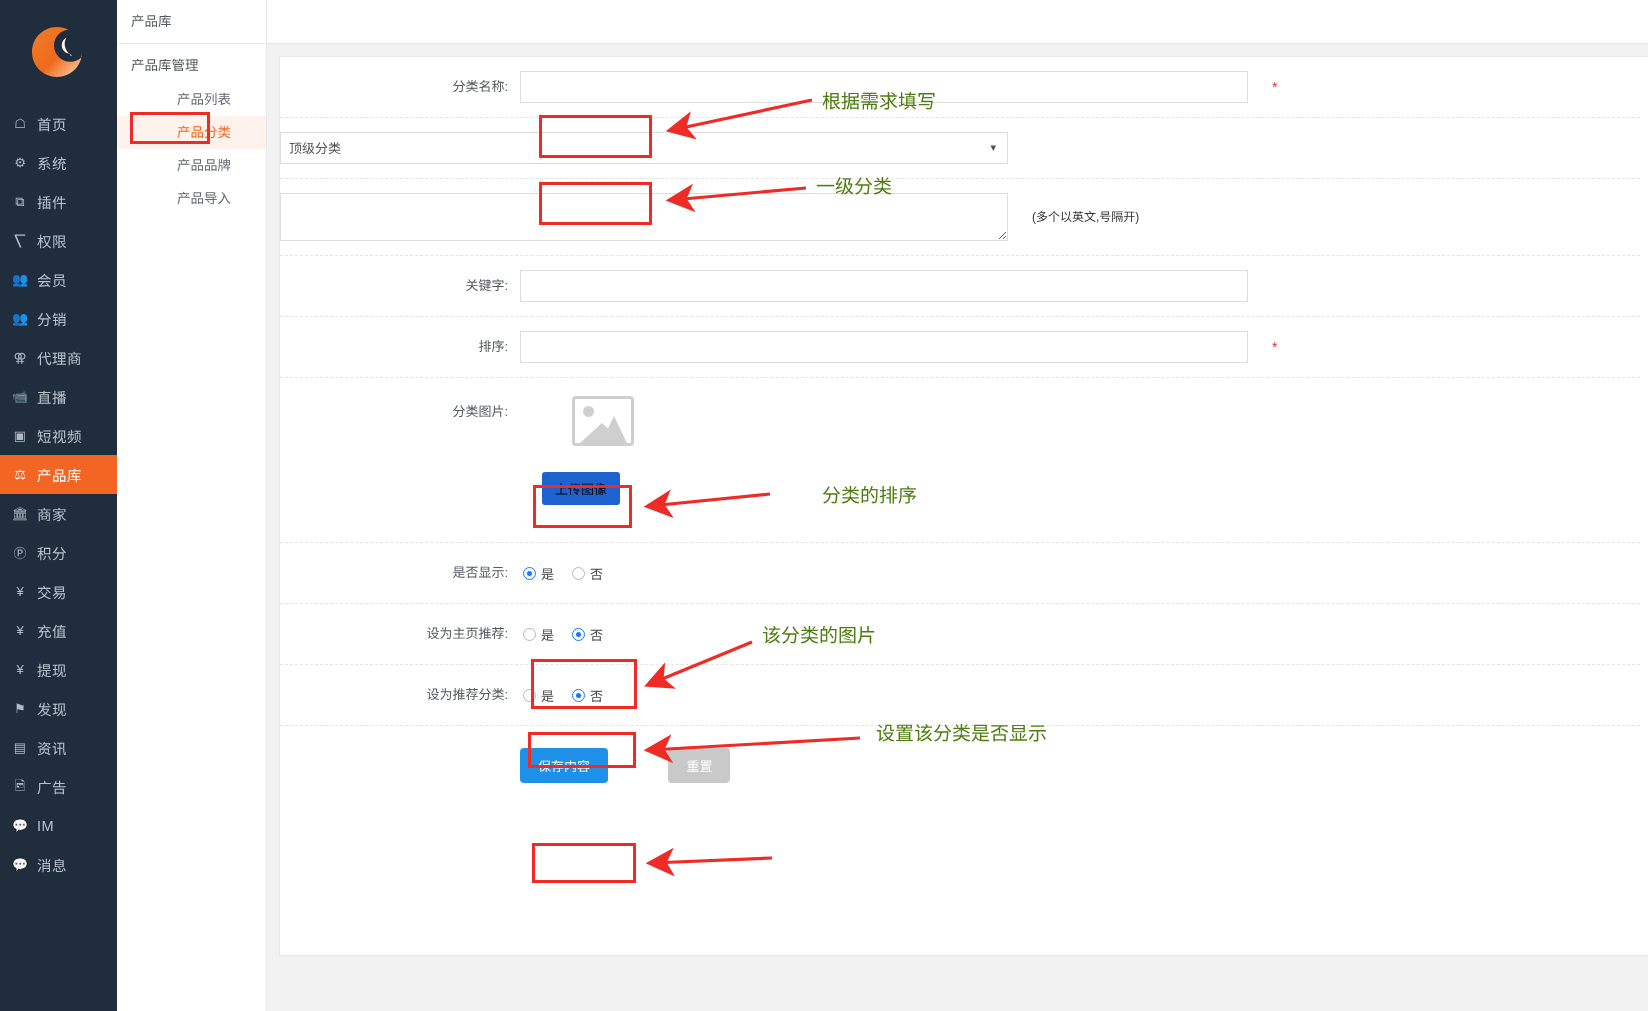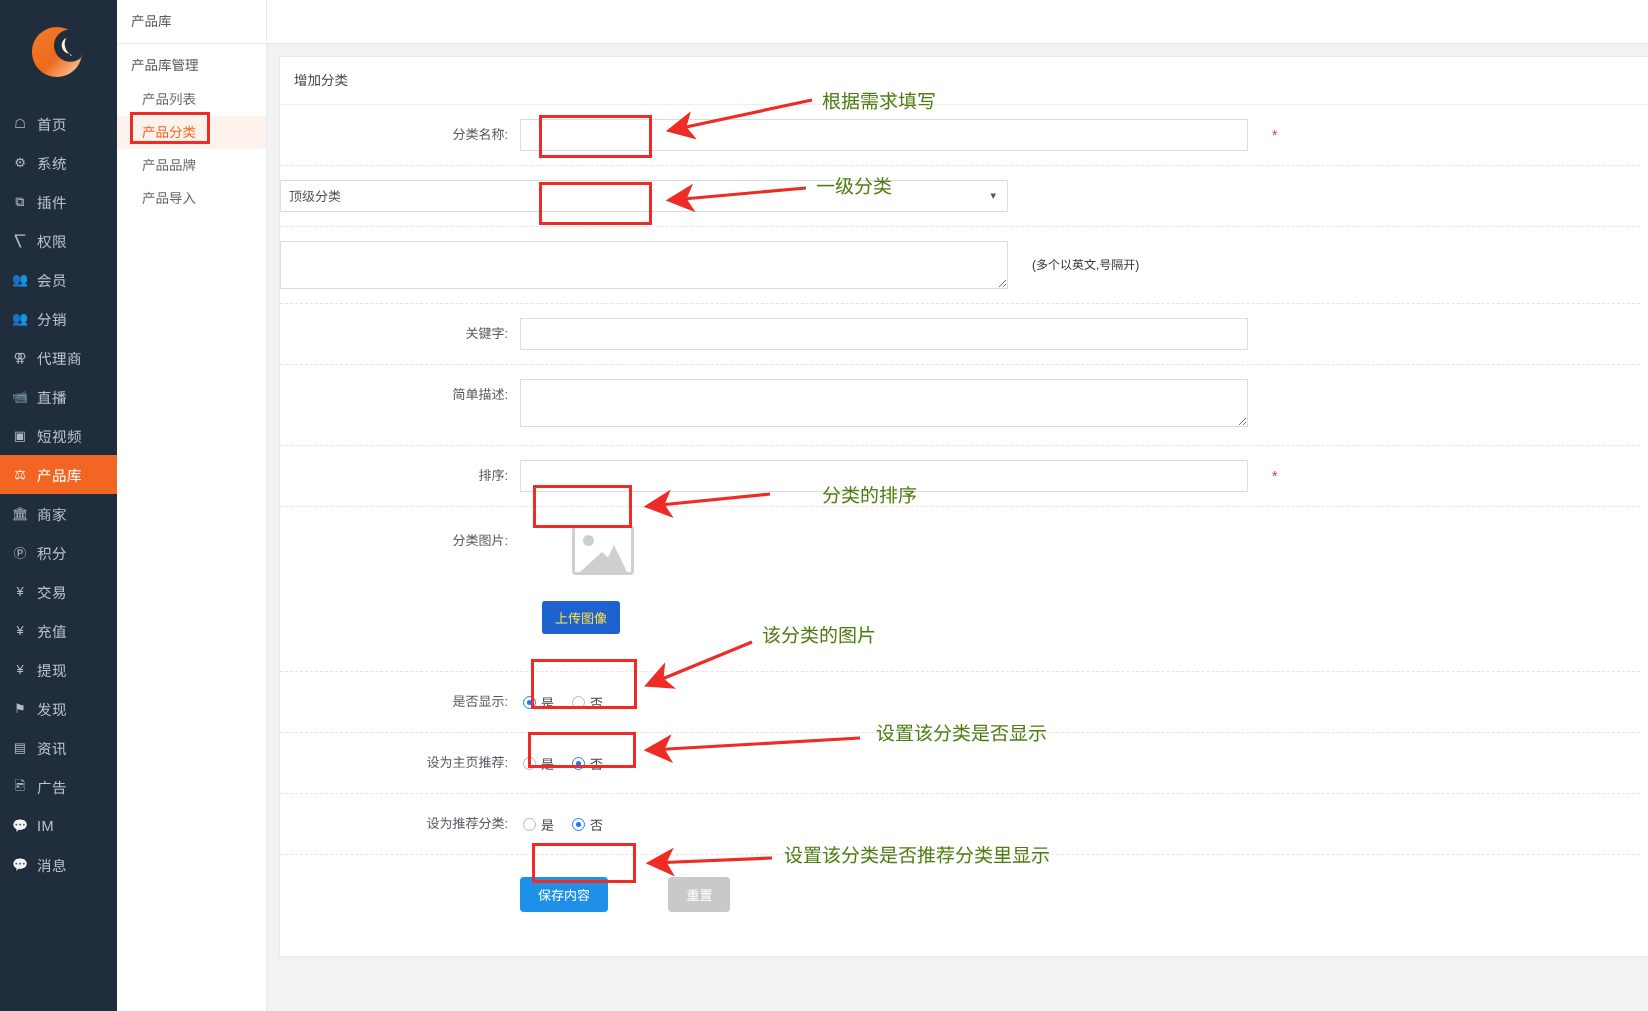--- a/index.html
+++ b/index.html
@@ -70,20 +70,21 @@
     color: #555a60;
     margin-top: 5px;
   }
   .subnav-item {
     padding-left: 25px;
     height: 33px; line-height: 33px;
     font-size: 13.5px;
     color: #666a70;
     cursor: pointer;
     position: relative;
+    text-align: center;
   }
   .subnav-item.active {
     color: #f26522;
     background: #fdf3ec;
   }
 
   
   .main {
     flex: 1;
     height: 1011px;
@@ -210,21 +211,21 @@
     border-left: 13px solid transparent;
     border-right: 13px solid transparent;
     border-bottom: 27px solid #cfcfcf;
   }
   .btn {
     border: none; cursor: pointer;
     font-size: 13px; font-family: inherit;
     border-radius: 3px;
   }
   .btn-upload {
-    background: #1e62d0; color: #fde047;
+    background: #1e62d0; color: #000000;
     padding: 7px 13px;
     border-radius: 3px;
   }
   .btn-save { background: #1e90e8; color: #fff; padding: 8px 18px; border-radius: 4px; }
   .btn-reset { background: #c9c9c9; color: #ffffff; padding: 8px 18px; border-radius: 4px; }
 
   
   .overlay { position: absolute; left: 0; top: 0; width: 1648px; height: 1011px; pointer-events: none; }
   .hl {
     position: absolute;
@@ -350,21 +351,20 @@
     <div class="subnav-item">产品列表</div>
     <div class="subnav-item active">产品分类</div>
     <div class="subnav-item">产品品牌</div>
     <div class="subnav-item">产品导入</div>
   </div>
 
   <div class="main">
     <div class="content-gap"></div>
 
     <div class="panel">
-      <div class="panel-head">增加分类</div>
 
       <div class="form">
 
         <div class="form-row">
           <div class="lbl">分类名称:</div>
           <div class="ctrl inline">
             <input class="inp" type="text" value="" style="">
             <span class="req">*</span>
           </div>
         </div>
@@ -387,26 +387,20 @@
           </div>
         </div>
 
         <div class="form-row">
           <div class="lbl">关键字:</div>
           <div class="ctrl">
             <input class="inp" type="text" style="">
           </div>
         </div>
 
-        <div class="form-row">
-          <div class="lbl">简单描述:</div>
-          <div class="ctrl">
-            <textarea class="ta" style=""></textarea>
-          </div>
-        </div>
 
         <div class="form-row">
           <div class="lbl">排序:</div>
           <div class="ctrl inline">
             <input class="inp" type="text" style="">
             <span class="req">*</span>
           </div>
         </div>
 
         <div class="form-row" style="min-height:165px; padding-top:18px;">
@@ -507,16 +501,15 @@
         <path d="M860,738 L650,750"></path>
         <path d="M772,858 L652,863"></path>
       </g>
     </svg>
 
     <div class="anno" style="left:822px; top:86px;">根据需求填写</div>
     <div class="anno" style="left:816px; top:171px;">一级分类</div>
     <div class="anno" style="left:778px; top:480px;margin-left:44px;">分类的排序</div>
     <div class="anno" style="left:762px; top:620px;">该分类的图片</div>
     <div class="anno" style="left:876px; top:718px;">设置该分类是否显示</div>
-    <div class="anno" style="left:784px; top:840px;">设置该分类是否推荐分类里显示</div>
   </div>
 
 </div>
 
 </body></html>

